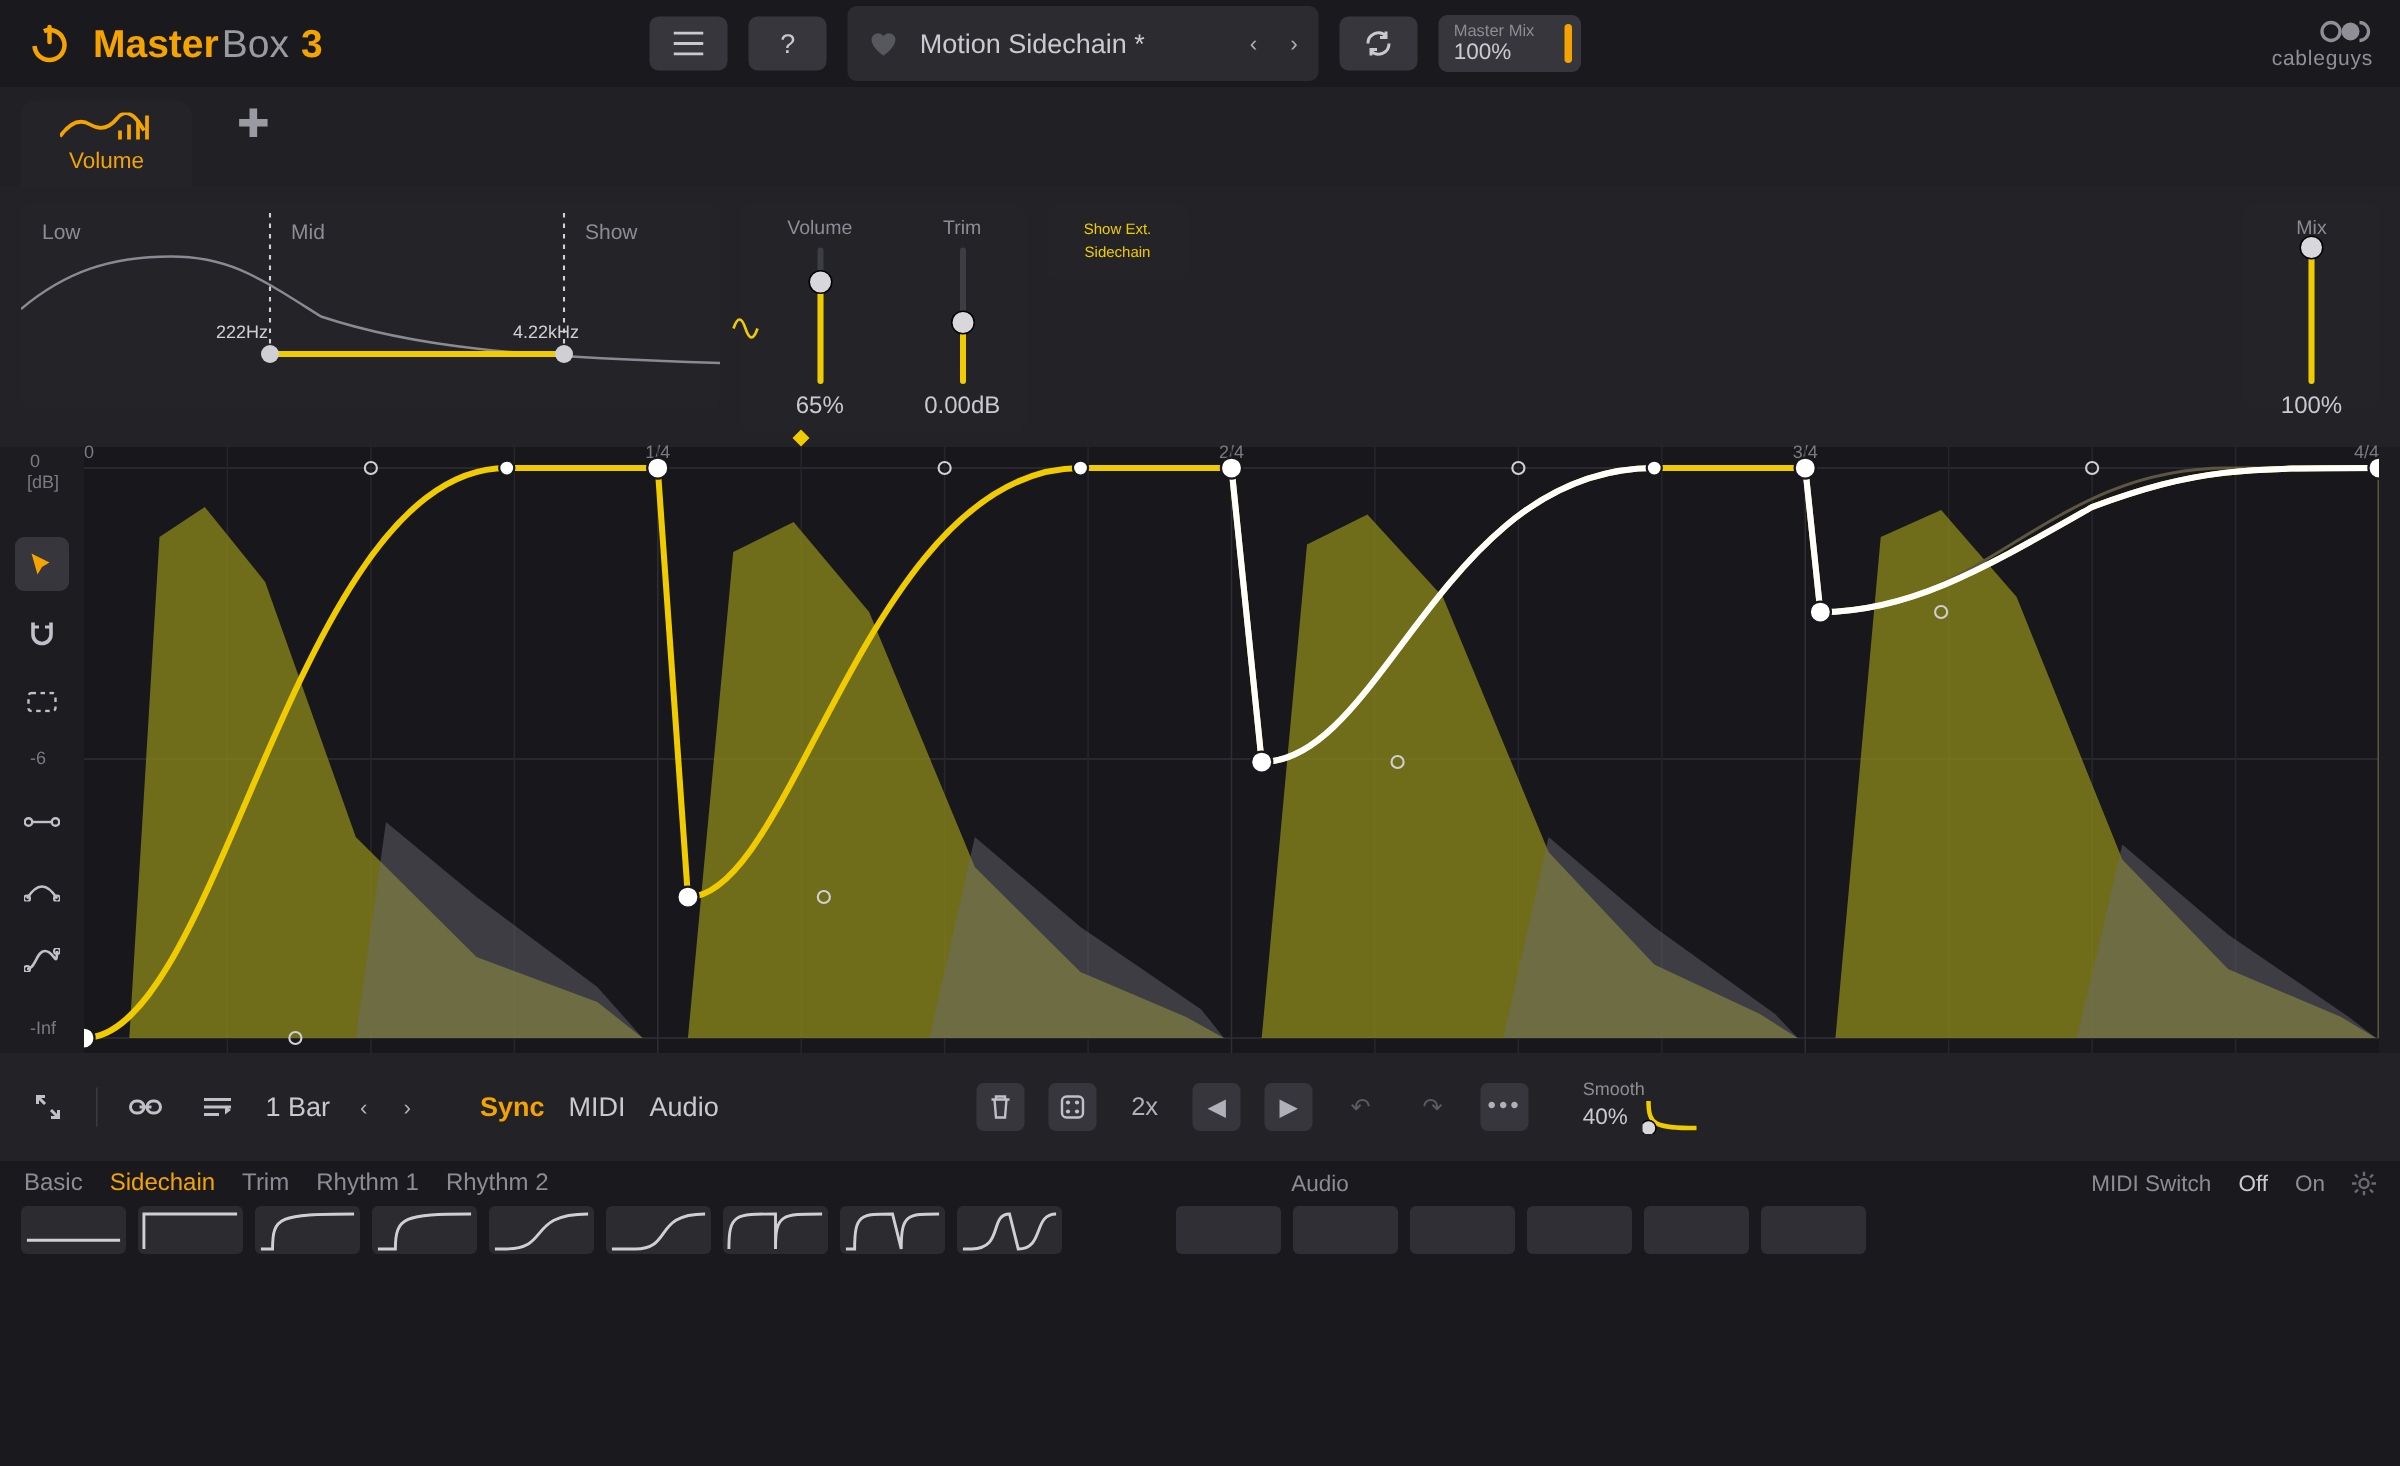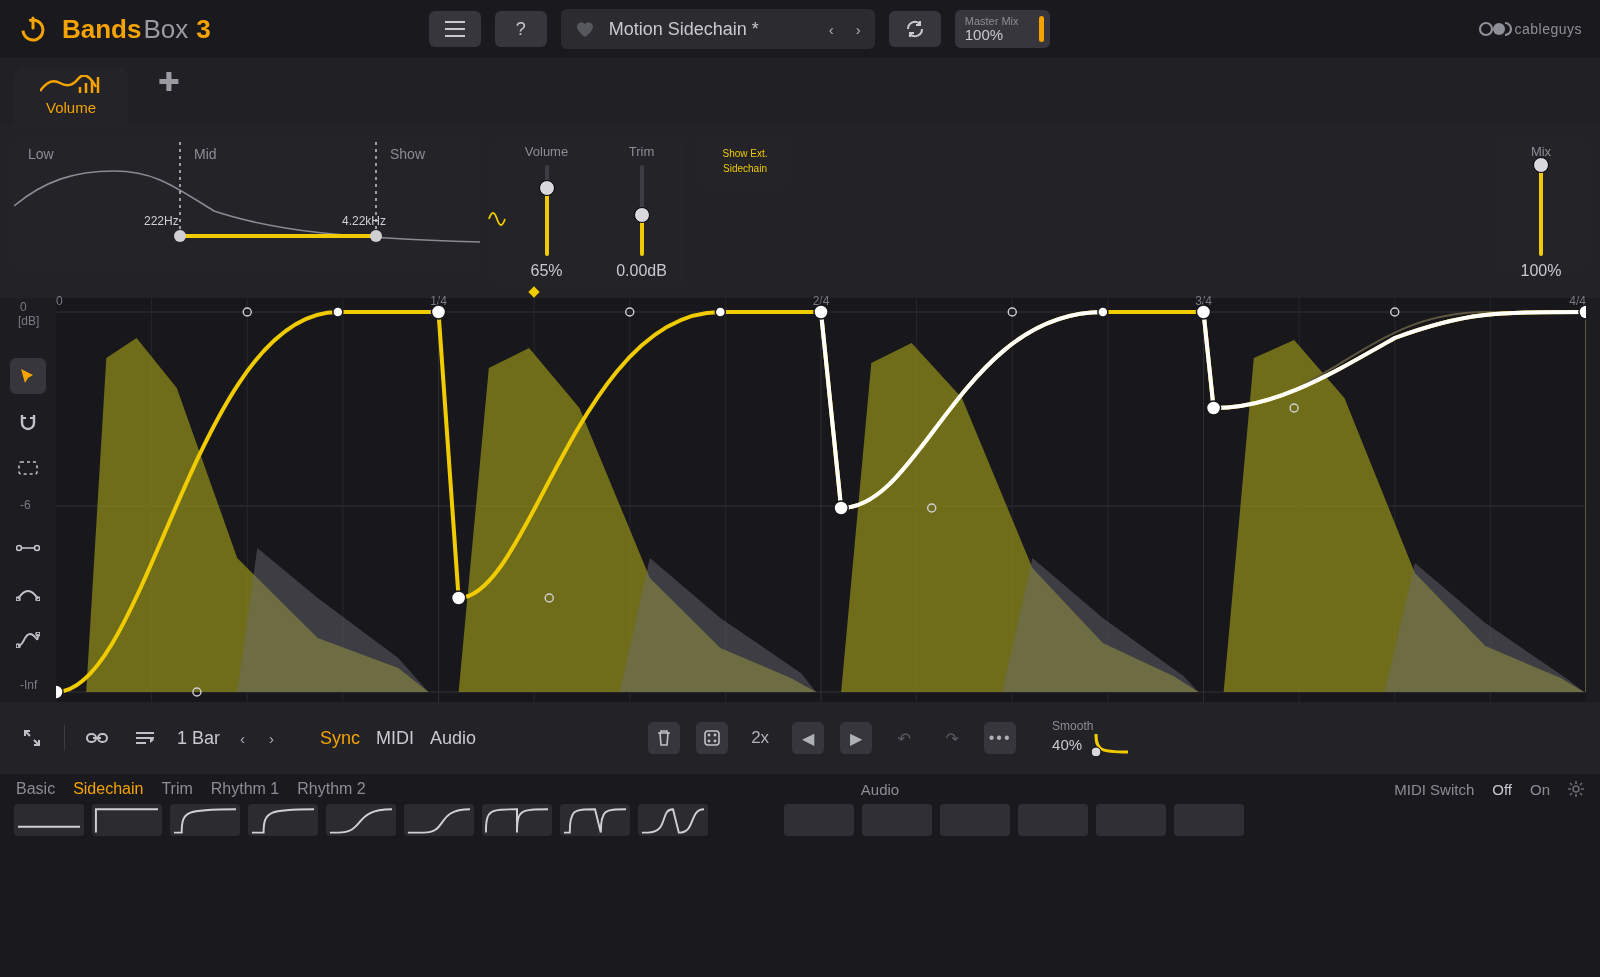--- a/index.html
+++ b/index.html
@@ -10,27 +10,27 @@
   html,body{margin:0;padding:0;background:var(--bg);font-family:"Segoe UI",Arial,sans-serif;color:var(--text);width:1600px;height:977px;overflow:hidden}
   .btn{display:inline-flex;align-items:center;justify-content:center;background:var(--panel3);border-radius:6px;height:36px;min-width:36px;padding:0 8px;color:var(--text);cursor:pointer}
   svg{display:block}
 
   
   .topbar{display:flex;align-items:center;height:58px;padding:0 18px;gap:14px;background:var(--bg)}
   .logo-name{display:flex;align-items:baseline;gap:2px;font-size:26px;font-weight:700}
   .logo-name .s{color:var(--accent)}
   .logo-name .b{color:#9a9aa2;font-weight:400}
   .logo-name .n{color:var(--accent);margin-left:6px}
-  .preset{display:flex;align-items:center;background:var(--panel2);border-radius:6px;height:40px;padding:0 10px 0 14px;gap:14px;min-width:290px}
+  .preset{display:flex;align-items:center;background:var(--panel2);border-radius:6px;height:50px;padding:0 10px 0 14px;gap:14px;min-width:290px}
   .preset .heart{color:#6b6b72}
   .master{display:flex;flex-direction:column;background:var(--panel3);border-radius:6px;padding:4px 10px;height:38px;box-sizing:border-box;justify-content:center;gap:0;position:relative;min-width:95px}
   .master .lbl{font-size:11px;color:var(--muted);line-height:12px}
   .master .val{font-size:15px;color:var(--text);line-height:16px}
   .master .bar{position:absolute;right:6px;top:6px;bottom:6px;width:5px;border-radius:3px;background:var(--accent)}
-  .brand{margin-left:auto;display:flex;align-items:center;color:#8f8f97}
+  .brand{margin-left:auto;display:flex;flex-direction:column;align-items:flex-end;color:#8f8f97}
 
   
   .tabs{display:flex;align-items:flex-end;height:66px;background:#202025;padding-left:14px;gap:12px}
   .tab{display:flex;flex-direction:column;align-items:center;justify-content:flex-end;padding:8px 26px 8px;background:var(--panel);border-radius:10px 10px 0 0;color:var(--accent);gap:4px}
   .tab .lbl{font-size:15px}
   .addtab{color:#9a9aa2;font-size:26px;padding:26px 18px}
 
   
   .ctrlrow{display:flex;gap:14px;padding:12px 14px 10px;background:#222227}
   .spectrum{flex:0 0 466px;height:136px;background:var(--panel);border-radius:6px;position:relative;padding:0}
@@ -78,21 +78,21 @@
 <body>
 
 <div class="topbar">
   <span style="display:inline-flex">
     <svg width="30" height="30" viewBox="0 0 30 30">
         <circle cx="15" cy="16" r="10" fill="none" stroke="#f5a300" stroke-width="3" stroke-dasharray="50 14" transform="rotate(-112 15 16)"></circle>
         <line x1="15" y1="4" x2="15" y2="14" stroke="#f5a300" stroke-width="3" stroke-linecap="round"></line>
       </svg>
   </span>
   <span class="logo-name">
-    <span class="s">Bands</span>
+    <span class="s">Master</span>
       <span class="b">Box</span>
     <span class="n">3</span>
   </span>
 
   <div style="flex:0 0 190px"></div>
 
   <div class="btn">
     <svg width="20" height="16">
         <path d="M0 1h20M0 8h20M0 15h20" stroke="#c9c9cf" stroke-width="2"></path>
       </svg>
@@ -358,21 +358,21 @@
   <span class="tbtn">
       <svg width="18" height="14" viewBox="0 0 18 14">
         <path d="M0 2h18M0 7h18M0 12h10" stroke="#c0c0c8" stroke-width="2"></path>
         <path d="M14 9l4 3-4 3z" fill="#c0c0c8" transform="translate(0 -3)"></path>
       </svg>
     </span>
   <span class="tlabel2">1 Bar</span>
   <span class="chev">‹</span>
   <span class="chev">›</span>
   <div style="width:10px"></div>
-  <span class="tlabel2 tactive" style="font-weight:400">Sync</span>
+  <span class="tlabel2 tactive" style="font-weight:700">Sync</span>
   <span class="tlabel2">MIDI</span>
   <span class="tlabel2">Audio</span>
 
   <div style="flex:0 0 140px"></div>
   <span class="tbtn panel">
       <svg width="16" height="18" viewBox="0 0 16 18">
         <path d="M2 4h12M5 4V2h6v2M4 4l1 12h6l1-12" fill="none" stroke="#c0c0c8" stroke-width="1.6"></path>
       </svg>
     </span>
   <span class="tbtn panel">

